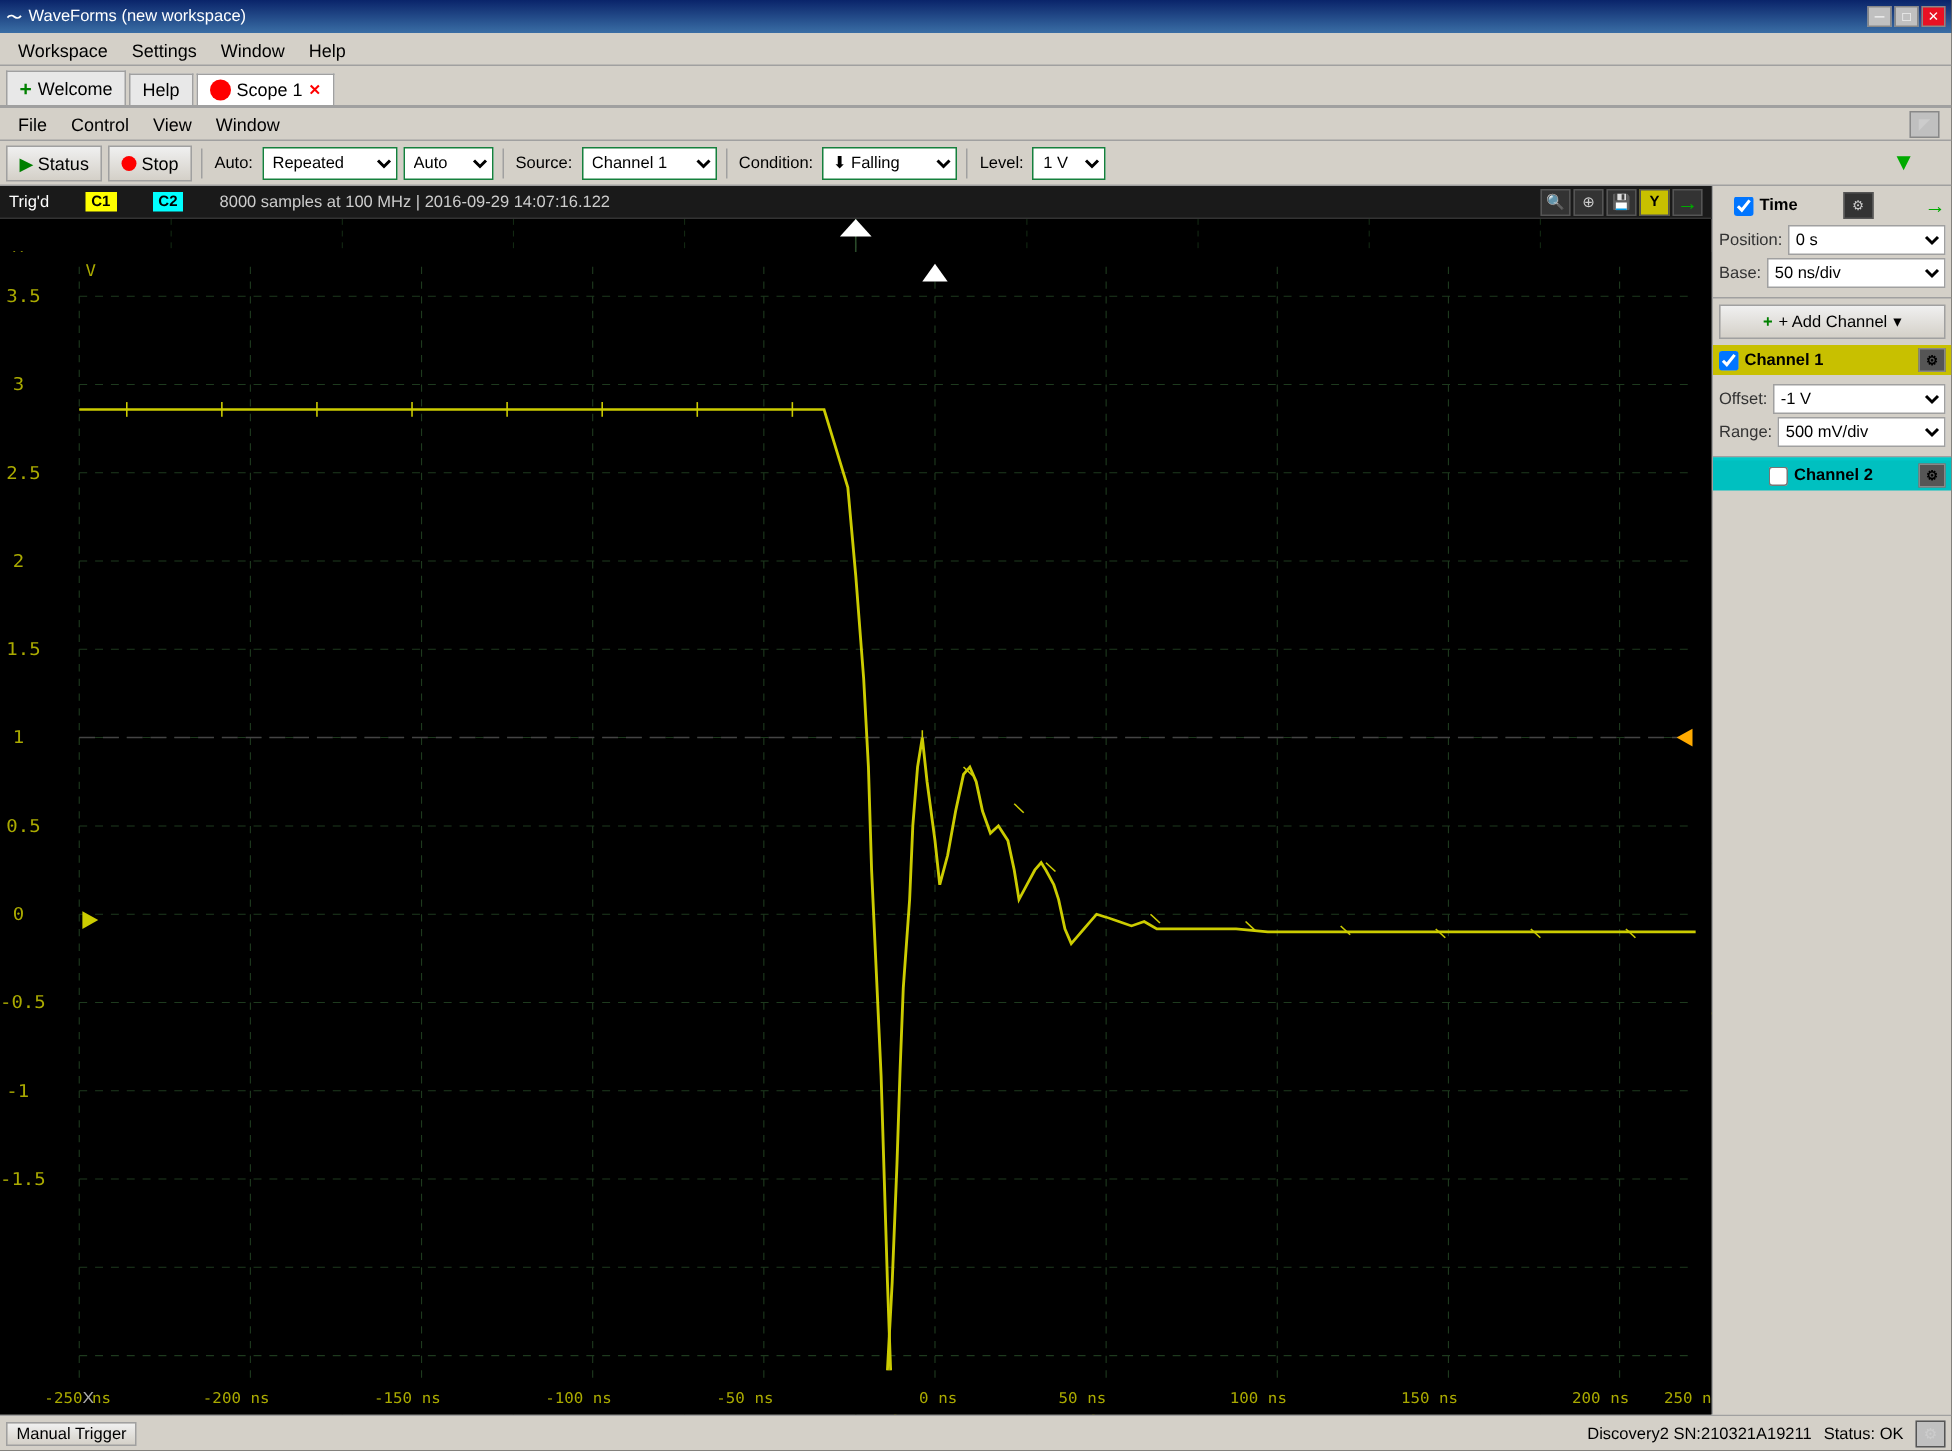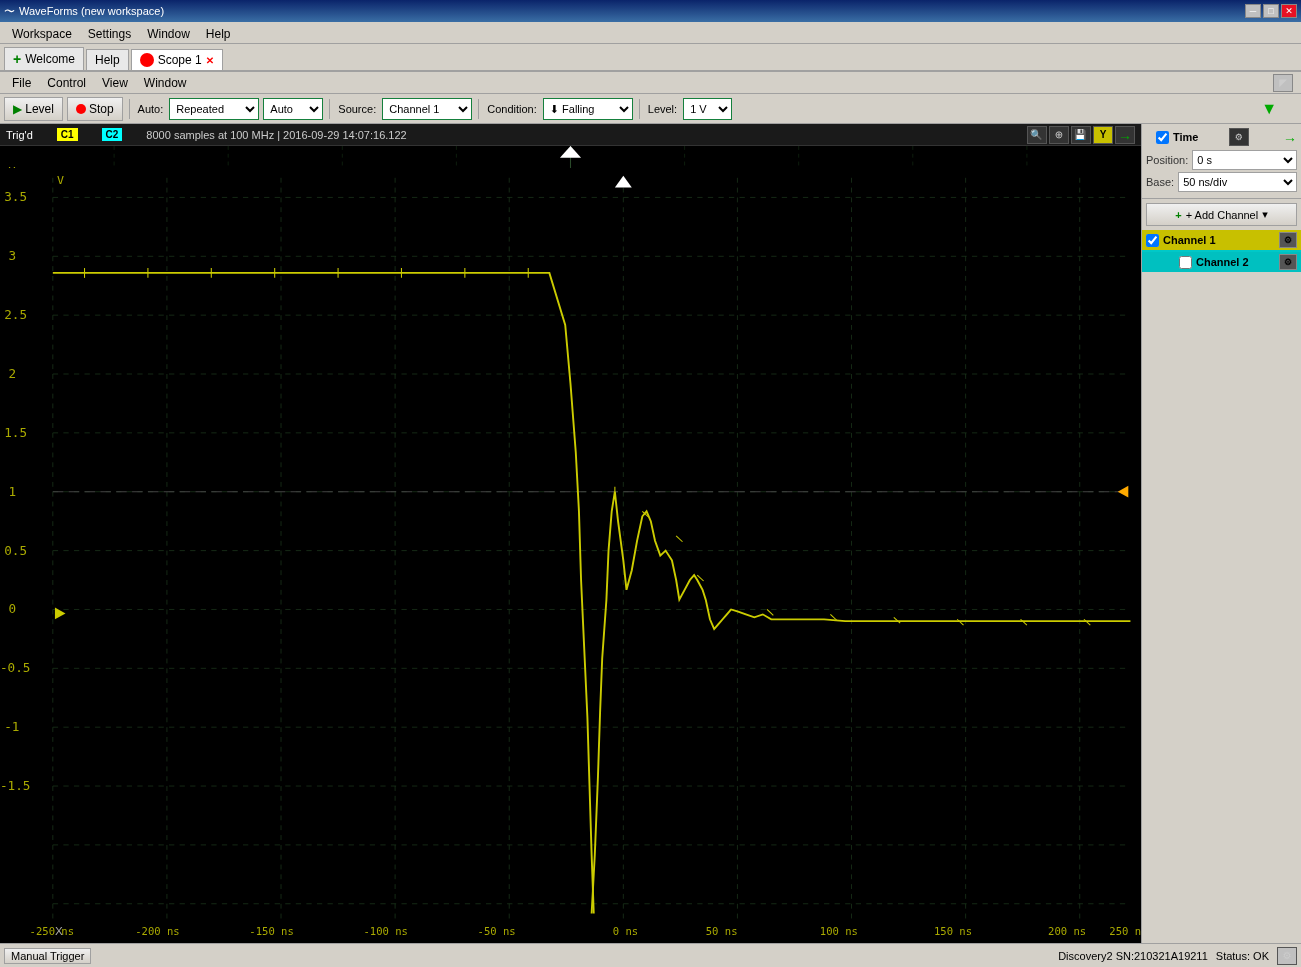--- a/index.html
+++ b/index.html
@@ -287,21 +287,21 @@
   <span class="menu-item">View</span>
   <span class="menu-item">Window</span>
   <div style="flex:1;display:flex;justify-content:flex-end;padding-right:4px;">
     <div class="scope-icon-btn" style="background:#c0c0c0;border:1px solid #888;">◤</div>
   </div>
 </div>
 
 <div id="toolbar">
   <button class="toolbar-btn">
     <span style="color:green;">▶</span>
-    <span>Level</span>
+    <span>Status</span>
   </button>
   <button class="toolbar-btn">
     <span style="background:red;width:10px;height:10px;display:inline-block;border-radius:50%;"></span>
     <span>Stop</span>
   </button>
   <div class="divider-v"></div>
   <span class="toolbar-text">Auto:</span>
   <select class="toolbar-select" style="width:90px;">
     <option>Repeated</option>
   </select>
@@ -687,20 +687,34 @@
     </div>
 
     <div>
       <div class="channel-header ch1">
         <div style="display:flex;align-items:center;">
           <input type="checkbox" checked="" class="channel-header-cb" style="">
           <span style="font-size:11px;font-weight:bold;">Channel 1</span>
         </div>
         <div class="channel-settings-btn">⚙</div>
       </div>
+      <div class="panel-section">
+        <div class="panel-row">
+          <span class="panel-label">Offset:</span>
+          <select class="panel-select">
+            <option>-1 V</option>
+          </select>
+        </div>
+        <div class="panel-row">
+          <span class="panel-label">Range:</span>
+          <select class="panel-select">
+            <option>500 mV/div</option>
+          </select>
+        </div>
+      </div>
     </div>
 
     <div>
       <div class="channel-header ch2" style="background:#00c0c0;">
         <div style="display:flex;align-items:center;padding-left:33px;">
           <input type="checkbox" class="channel-header-cb" style="">
           <span style="font-size:11px;font-weight:bold;">Channel 2</span>
         </div>
         <div class="channel-settings-btn">⚙</div>
       </div>

